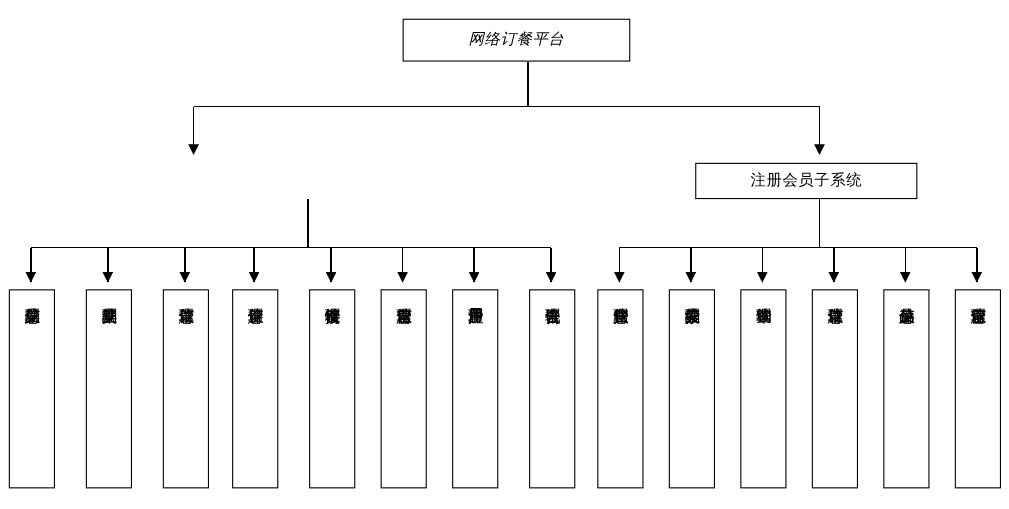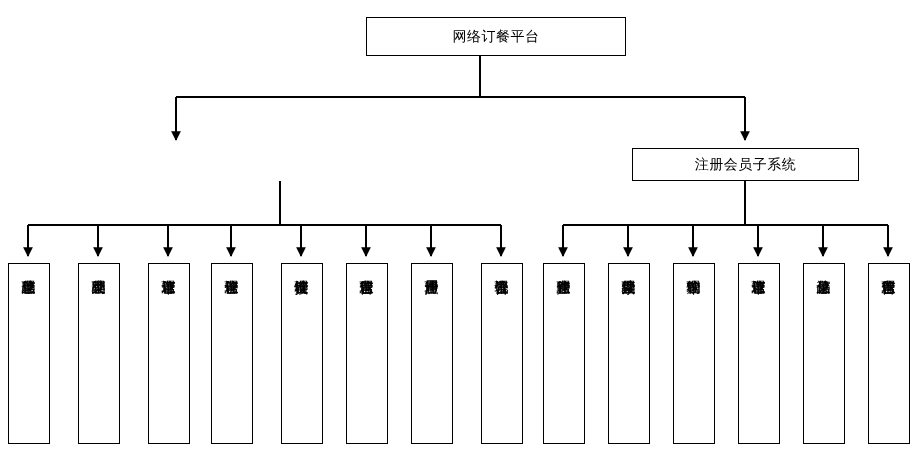--- a/index.html
+++ b/index.html
@@ -37,33 +37,34 @@
     text-align: center;
   }
   .node-root, .node-sub {
     font-size: 14px;
     line-height: 1.1;
     letter-spacing: 0.5px;
   }
   .node-root {
     left: 366px;
     top: 17px;
-    width: 260px;
+    width: 207px;
     height: 39px;
+    font-style: italic;
   }
   .node-sub-left {
     left: 166px;
     top: 148px;
     width: 229px;
     height: 33px;
   }
   .node-sub-right {
     left: 632px;
     top: 148px;
-    width: 227px;
+    width: 202px;
     height: 33px;
   }
   .leaf-row {
     position: absolute;
     left: 0;
     top: 0;
     width: 917px;
     height: 463px;
   }
   .node-leaf {

